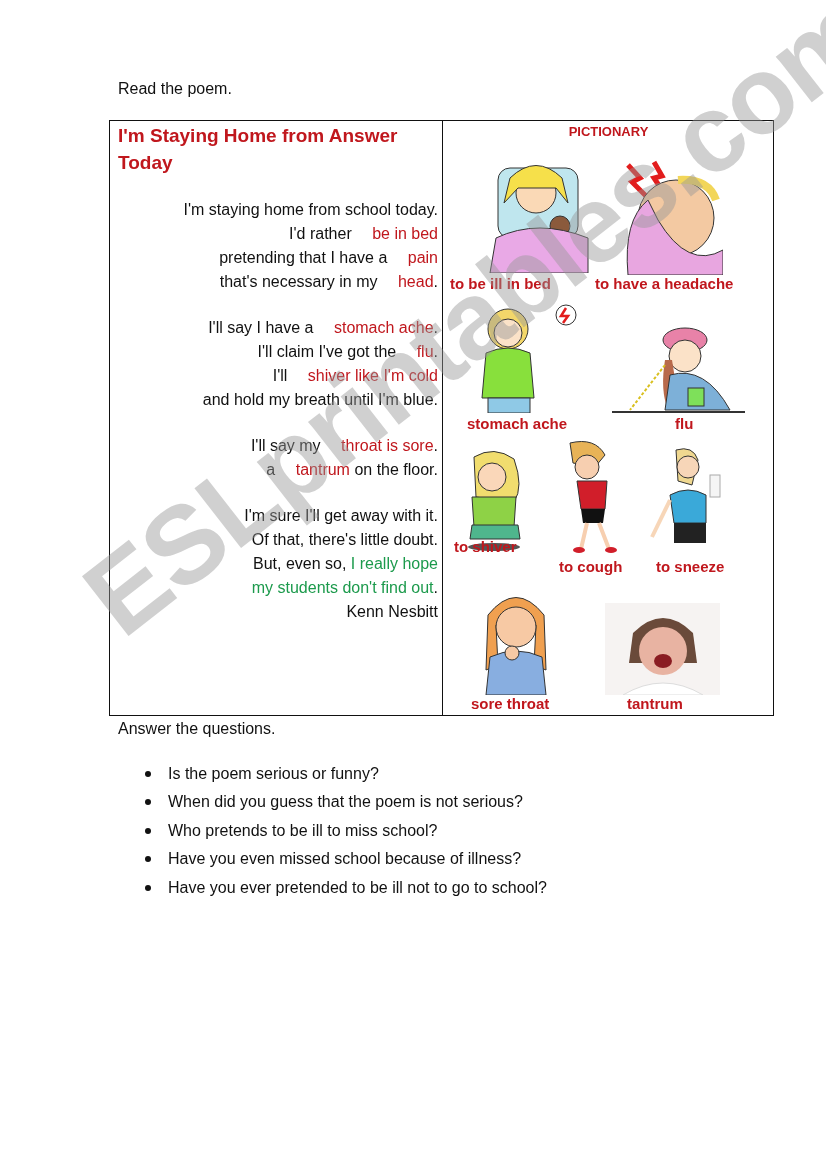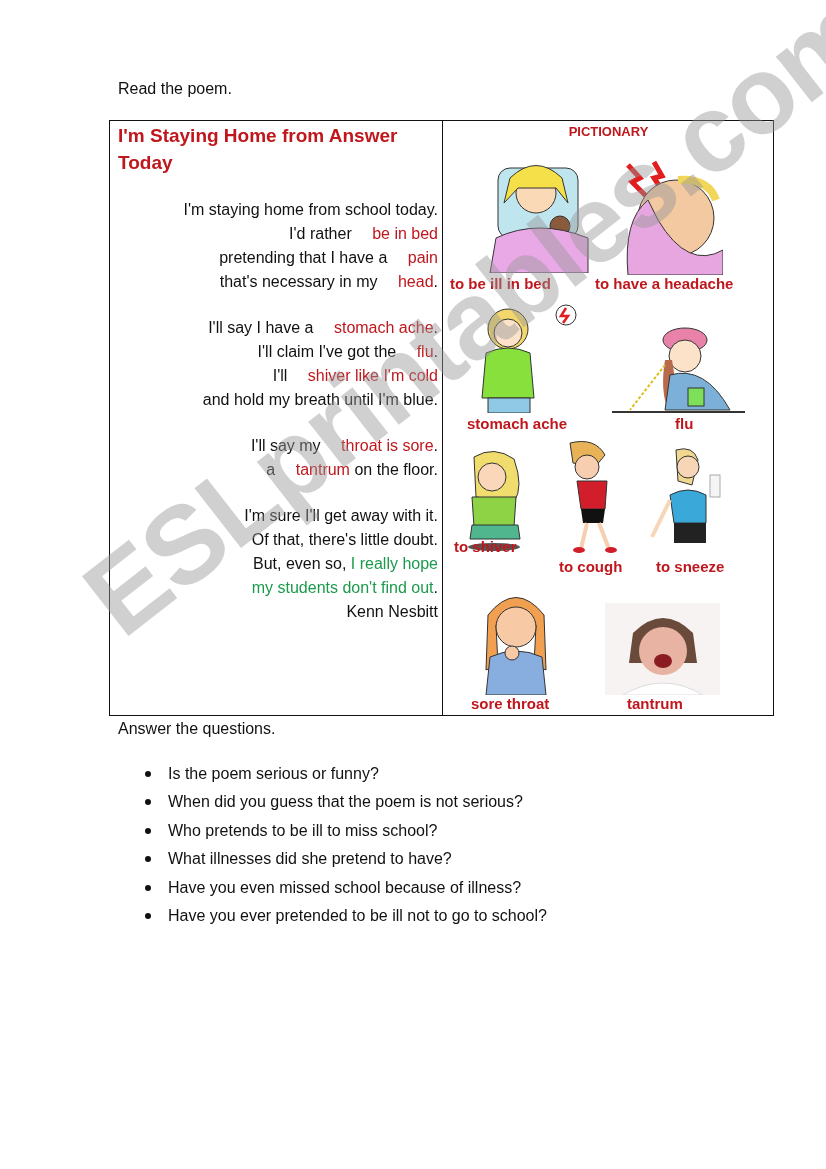--- a/index.html
+++ b/index.html
@@ -150,18 +150,17 @@
     <div class="cap" style="left: 471px; top: 695px;">sore throat</div>
     <div class="cap" style="left: 627px; top: 695px;">tantrum</div>
   </div>
 
 <div class="answer">Answer the questions.</div>
 
 <ul class="questions" id="questions">
     <li>Is the poem serious or funny?</li>
     <li>When did you guess that the poem is not serious?</li>
     <li>Who pretends to be ill to miss school?</li>
-    <li>What illnesses did she pretend to have?</li>
     <li>Have you even missed school because of illness?</li>
     <li>Have you ever pretended to be ill not to go to school?</li>
   </ul>
 
 <div class="watermark">ESLprintables.com</div>
 
 </body></html>

